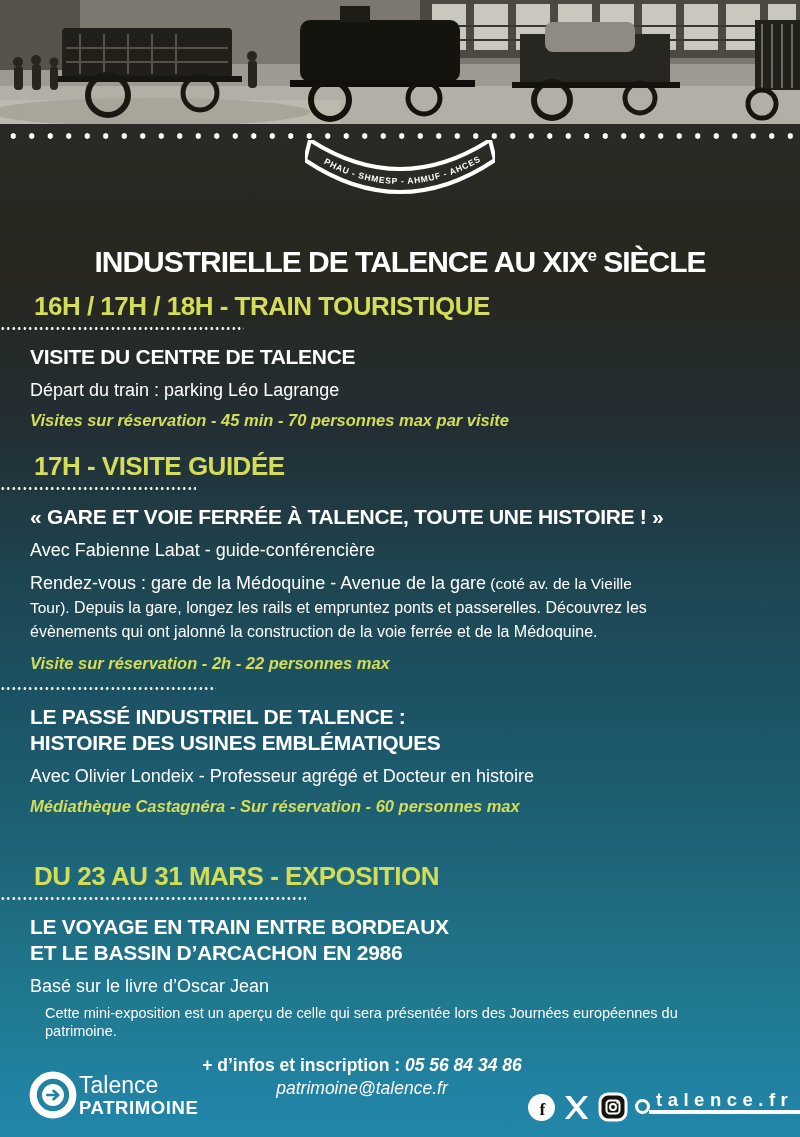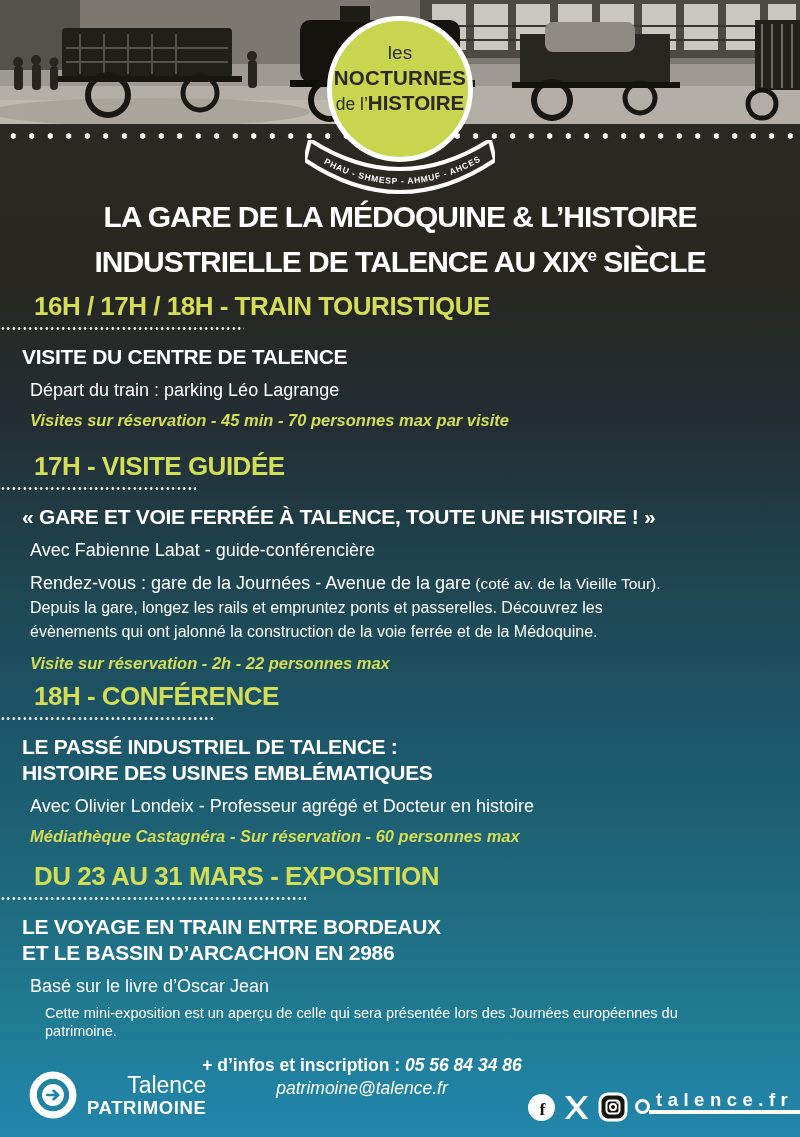--- a/index.html
+++ b/index.html
@@ -47,35 +47,35 @@
   .sec-header{
     padding-left:34px; color:#d3dd56; font-weight:bold;
     font-size:26px; line-height:30px; letter-spacing:-0.5px;
   }
   .sec-dots{
     margin-top:5px; height:5px;
     background-image:radial-gradient(circle, #fff 1.15px, rgba(255,255,255,0) 1.5px);
     background-size:5.5px 5px; background-repeat:repeat-x; background-position:0 50%;
   }
   .event-title{
-    margin-top:13px; padding-left:22px; padding-right:20px; color:#fff;
+    margin-top:13px; padding-left:30px; padding-right:20px; color:#fff;
     font-weight:bold; font-size:21px; line-height:26px; letter-spacing:-0.3px;
   }
   .detail{ margin-top:9px; padding-left:30px; color:#fff; font-size:18px; line-height:22px; }
   .note{ margin-top:9px; padding-left:30px; color:#d3dd56; font-style:italic;
          font-size:16.5px; line-height:20px; font-weight:bold; }
   .description{ margin-top:10px; padding-left:30px; padding-right:28px;
                 color:#fff; font-size:16px; line-height:24px; }
   .desc-main{ font-size:18px; }
   .desc-paren{ font-size:15.5px; }
   .small-desc{ margin-top:7px; padding-left:45px; color:#fff; font-size:14.5px; line-height:18px; }
   
   .footer{ position:absolute; left:0; bottom:0; width:800px; height:95px; z-index:2; }
   .talence-logo{ position:absolute; left:28px; top:28px; display:flex; align-items:center; }
-  .tl-text{ margin-left:9px; color:#fff;text-align:right; }
+  .tl-text{ margin-left:1px; color:#fff; }
   .tl-name{ font-size:23px; line-height:24px; }
   .tl-sub{ font-size:18.5px; font-weight:bold; letter-spacing:0.6px; line-height:21px; }
   .contact{ position:absolute; left:0; top:12px; width:724px; text-align:center; color:#fff; }
   .contact .c1{ font-size:17.5px; line-height:22px; }
   .contact .c1 .lbl{ font-weight:bold; }
   .contact .c1 .phone{ font-style:italic; font-weight:bold; }
   .contact .c2{ font-size:17.5px; font-style:italic; line-height:24px; }
   .social{ position:absolute; right:172px; top:50px; display:flex; align-items:center; gap:9px; }
   .social svg{ display:block; }
   .website{ position:absolute; right:0; top:48px; display:flex; align-items:flex-end; }
@@ -180,48 +180,42 @@
   <div class="logo">
     <svg class="logo-ribbon" width="190" height="64" viewBox="0 0 190 64">
       <path d="M5,0 Q95,58 185,0 L190,20 Q95,84 0,20 Z" fill="#2b2a24" stroke="#fff" stroke-width="4"></path>
       <defs>
           <path id="rbPath" d="M16,22 Q95,66 174,22"></path>
         </defs>
       <text font-size="8.5" font-weight="bold" fill="#fff" letter-spacing="0.8" font-family="Liberation Sans, sans-serif">
         <textPath href="#rbPath" startOffset="50%" text-anchor="middle">SoPHAU - SHMESP - AHMUF - AHCESR</textPath>
       </text>
     </svg>
-    <div class="logo-circle">
-      <div class="logo-les">les</div>
-      <div class="logo-nocturnes">NOCTURNES</div>
-      <div class="logo-histoire"><span class="lh-reg">de l’</span><span>HISTOIRE</span></div>
-    </div>
   </div>
 
-  <h1 class="title"><span>LA GARE DE LA MÉDOQUINE &amp; L’HISTOIRE</span><br><span>INDUSTRIELLE DE TALENCE AU XIX</span><sup>e</sup><span> SIÈCLE</span></h1>
+  <h1 class="title"><br><span>INDUSTRIELLE DE TALENCE AU XIX</span><sup>e</sup><span> SIÈCLE</span></h1>
 
   <section class="section" style="top:291px">
     <h2 class="sec-header">16H / 17H / 18H - TRAIN TOURISTIQUE</h2>
     <div class="sec-dots" style="width:244px"></div>
     <h3 class="event-title">VISITE DU CENTRE DE TALENCE</h3>
     <p class="detail">Départ du train : parking Léo Lagrange</p>
     <p class="note">Visites sur réservation - 45 min - 70 personnes max par visite</p>
   </section>
 
   <section class="section" style="top:451px">
     <h2 class="sec-header">17H - VISITE GUIDÉE</h2>
     <div class="sec-dots" style="width:196px"></div>
     <h3 class="event-title">« GARE ET VOIE FERRÉE À TALENCE, TOUTE UNE HISTOIRE ! »</h3>
     <p class="detail">Avec Fabienne Labat - guide-conférencière</p>
-    <p class="description"><span class="desc-main">Rendez-vous : gare de la Journées - Avenue de la gare</span><span class="desc-paren"> (coté av. de la Vieille Tour).</span><span> Depuis la gare, longez les rails et empruntez ponts et passerelles. Découvrez les évènements qui ont jalonné la construction de la voie ferrée et de la Médoquine.</span></p>
+    <p class="description"><span class="desc-main">Rendez-vous : gare de la Médoquine - Avenue de la gare</span><span class="desc-paren"> (coté av. de la Vieille Tour).</span><span> Depuis la gare, longez les rails et empruntez ponts et passerelles. Découvrez les évènements qui ont jalonné la construction de la voie ferrée et de la Médoquine.</span></p>
     <p class="note">Visite sur réservation - 2h - 22 personnes max</p>
   </section>
 
   <section class="section" style="top:681px">
-    <h2 class="sec-header">18H - CONFÉRENCE</h2>
     <div class="sec-dots" style="width:216px"></div>
     <h3 class="event-title"><span>LE PASSÉ INDUSTRIEL DE TALENCE :</span><br><span>HISTOIRE DES USINES EMBLÉMATIQUES</span></h3>
     <p class="detail">Avec Olivier Londeix - Professeur agrégé et Docteur en histoire</p>
     <p class="note">Médiathèque Castagnéra - Sur réservation - 60 personnes max</p>
   </section>
 
   <section class="section" style="top:861px">
     <h2 class="sec-header">DU 23 AU 31 MARS - EXPOSITION</h2>
     <div class="sec-dots" style="width:306px"></div>
     <h3 class="event-title"><span>LE VOYAGE EN TRAIN ENTRE BORDEAUX</span><br><span>ET LE BASSIN D’ARCACHON EN 2986</span></h3>

